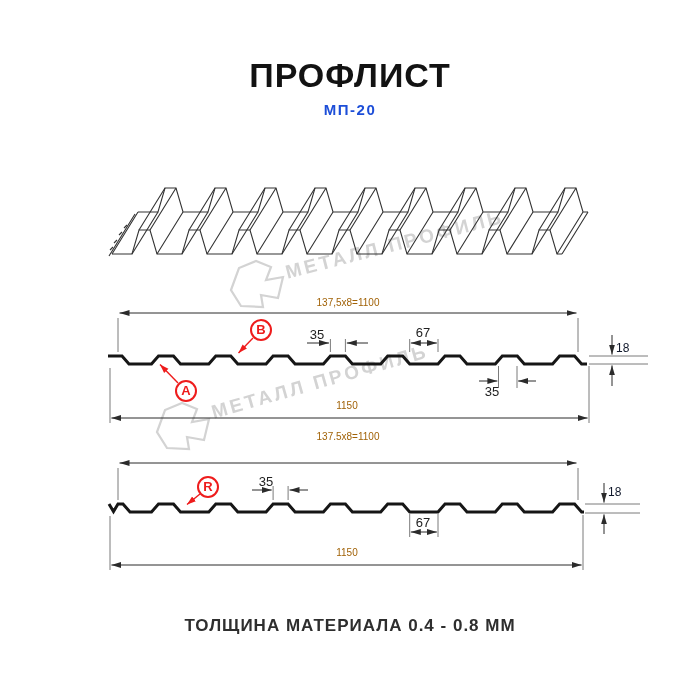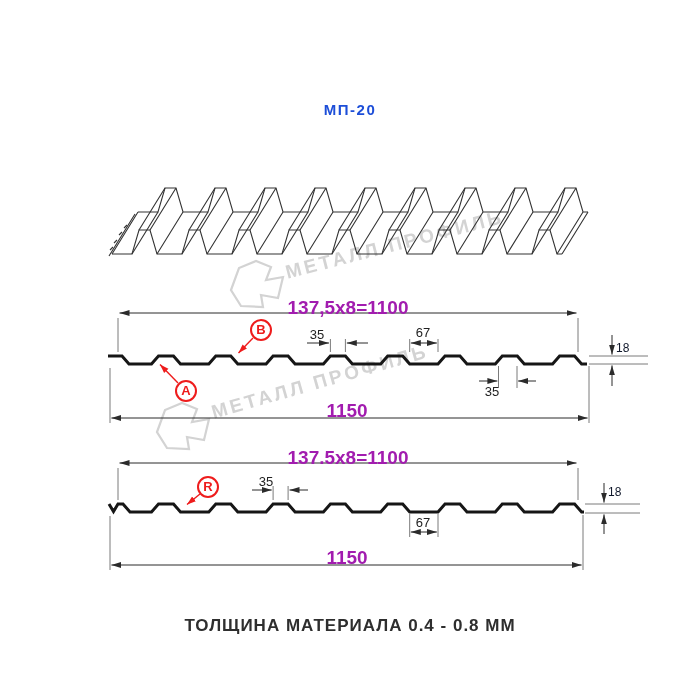--- a/index.html
+++ b/index.html
@@ -9,21 +9,21 @@
   .ctr{transform:translateX(-50%);white-space:nowrap;}
   #stage{position:absolute;left:0;top:0;width:700px;height:700px;}
   .title{left:350px;top:56px;font-size:34px;font-weight:800;letter-spacing:1px;color:#121212;z-index:3;}
   .subtitle{left:350px;top:101px;font-size:15px;font-weight:700;letter-spacing:1.5px;color:#1d4ed8;z-index:3;}
   .footer{left:350px;top:616px;font-size:17px;font-weight:700;letter-spacing:1px;color:#2e2e2e;z-index:3;text-align:center;}
   .wm{color:#d3d3d3;font-size:19px;font-weight:700;letter-spacing:3px;white-space:nowrap;z-index:1;transform-origin:0 50%;}
   .wm1{left:286px;top:262px;transform:rotate(-14.5deg);}
   .wm2{left:212px;top:402px;transform:rotate(-16deg);}
   svg#draw{position:absolute;left:0;top:0;z-index:2;}
   .dim{font-size:13px;color:#222;z-index:3;}
-  .dim-lg{font-size:19px;color:#a21caf;z-index:3;font-weight:bold;}
+  .dim-lg{font-size:10px;color:#a16207;z-index:3;}
   .dim-sm{font-size:12px;color:#0f172a;z-index:3;}
   .circ{width:22px;height:22px;border:2px solid #ee1c1c;border-radius:50%;box-sizing:border-box;
         color:#ee1c1c;font-size:13px;font-weight:700;text-align:center;line-height:18px;z-index:4;background:transparent;}
 </style>
 </head>
 <body>
 
 <div id="stage">
 
   <div class="abs wm wm1">МЕТАЛЛ ПРОФИЛЬ</div>
@@ -137,31 +137,32 @@
       <line x1="604" y1="534" x2="604" y2="514.4" marker-end="url(#ah)"></line>
 
       <line x1="347" y1="565" x2="111.4" y2="565" marker-end="url(#ah)"></line>
       <line x1="347" y1="565" x2="581.6" y2="565" marker-end="url(#ah)"></line>
     </g>
     <g stroke="#ee1c1c" stroke-width="1.4" fill="none">
       <line x1="200" y1="494" x2="187" y2="504.5" marker-end="url(#ahr)"></line>
     </g>
   </svg>
 
+  <div class="abs ctr title">ПРОФЛИСТ</div>
   <div class="abs ctr subtitle">МП-20</div>
   <div class="abs ctr footer">ТОЛЩИНА МАТЕРИАЛА 0.4 - 0.8 ММ</div>
 
   <div class="abs ctr dim-lg" style="left:348px;top:297px">137,5x8=1100</div>
   <div class="abs ctr dim" style="left:317px;top:327px">35</div>
   <div class="abs ctr dim" style="left:423px;top:325px">67</div>
   <div class="abs dim-sm" style="left:616px;top:341px">18</div>
   <div class="abs ctr dim" style="left:492px;top:384px">35</div>
   <div class="abs ctr dim-lg" style="left:347px;top:400px">1150</div>
 
-  <div class="abs ctr dim-lg" style="left:348px;top:447px">137.5x8=1100</div>
+  <div class="abs ctr dim-lg" style="left:348px;top:431px">137.5x8=1100</div>
   <div class="abs ctr dim" style="left:266px;top:474px">35</div>
   <div class="abs ctr dim" style="left:423px;top:515px">67</div>
   <div class="abs dim-sm" style="left:608px;top:485px">18</div>
   <div class="abs ctr dim-lg" style="left:347px;top:547px">1150</div>
 
   <div class="abs circ" style="left:175px;top:380px">A</div>
   <div class="abs circ" style="left:250px;top:319px">B</div>
   <div class="abs circ" style="left:197px;top:476px">R</div>
 
 </div>

